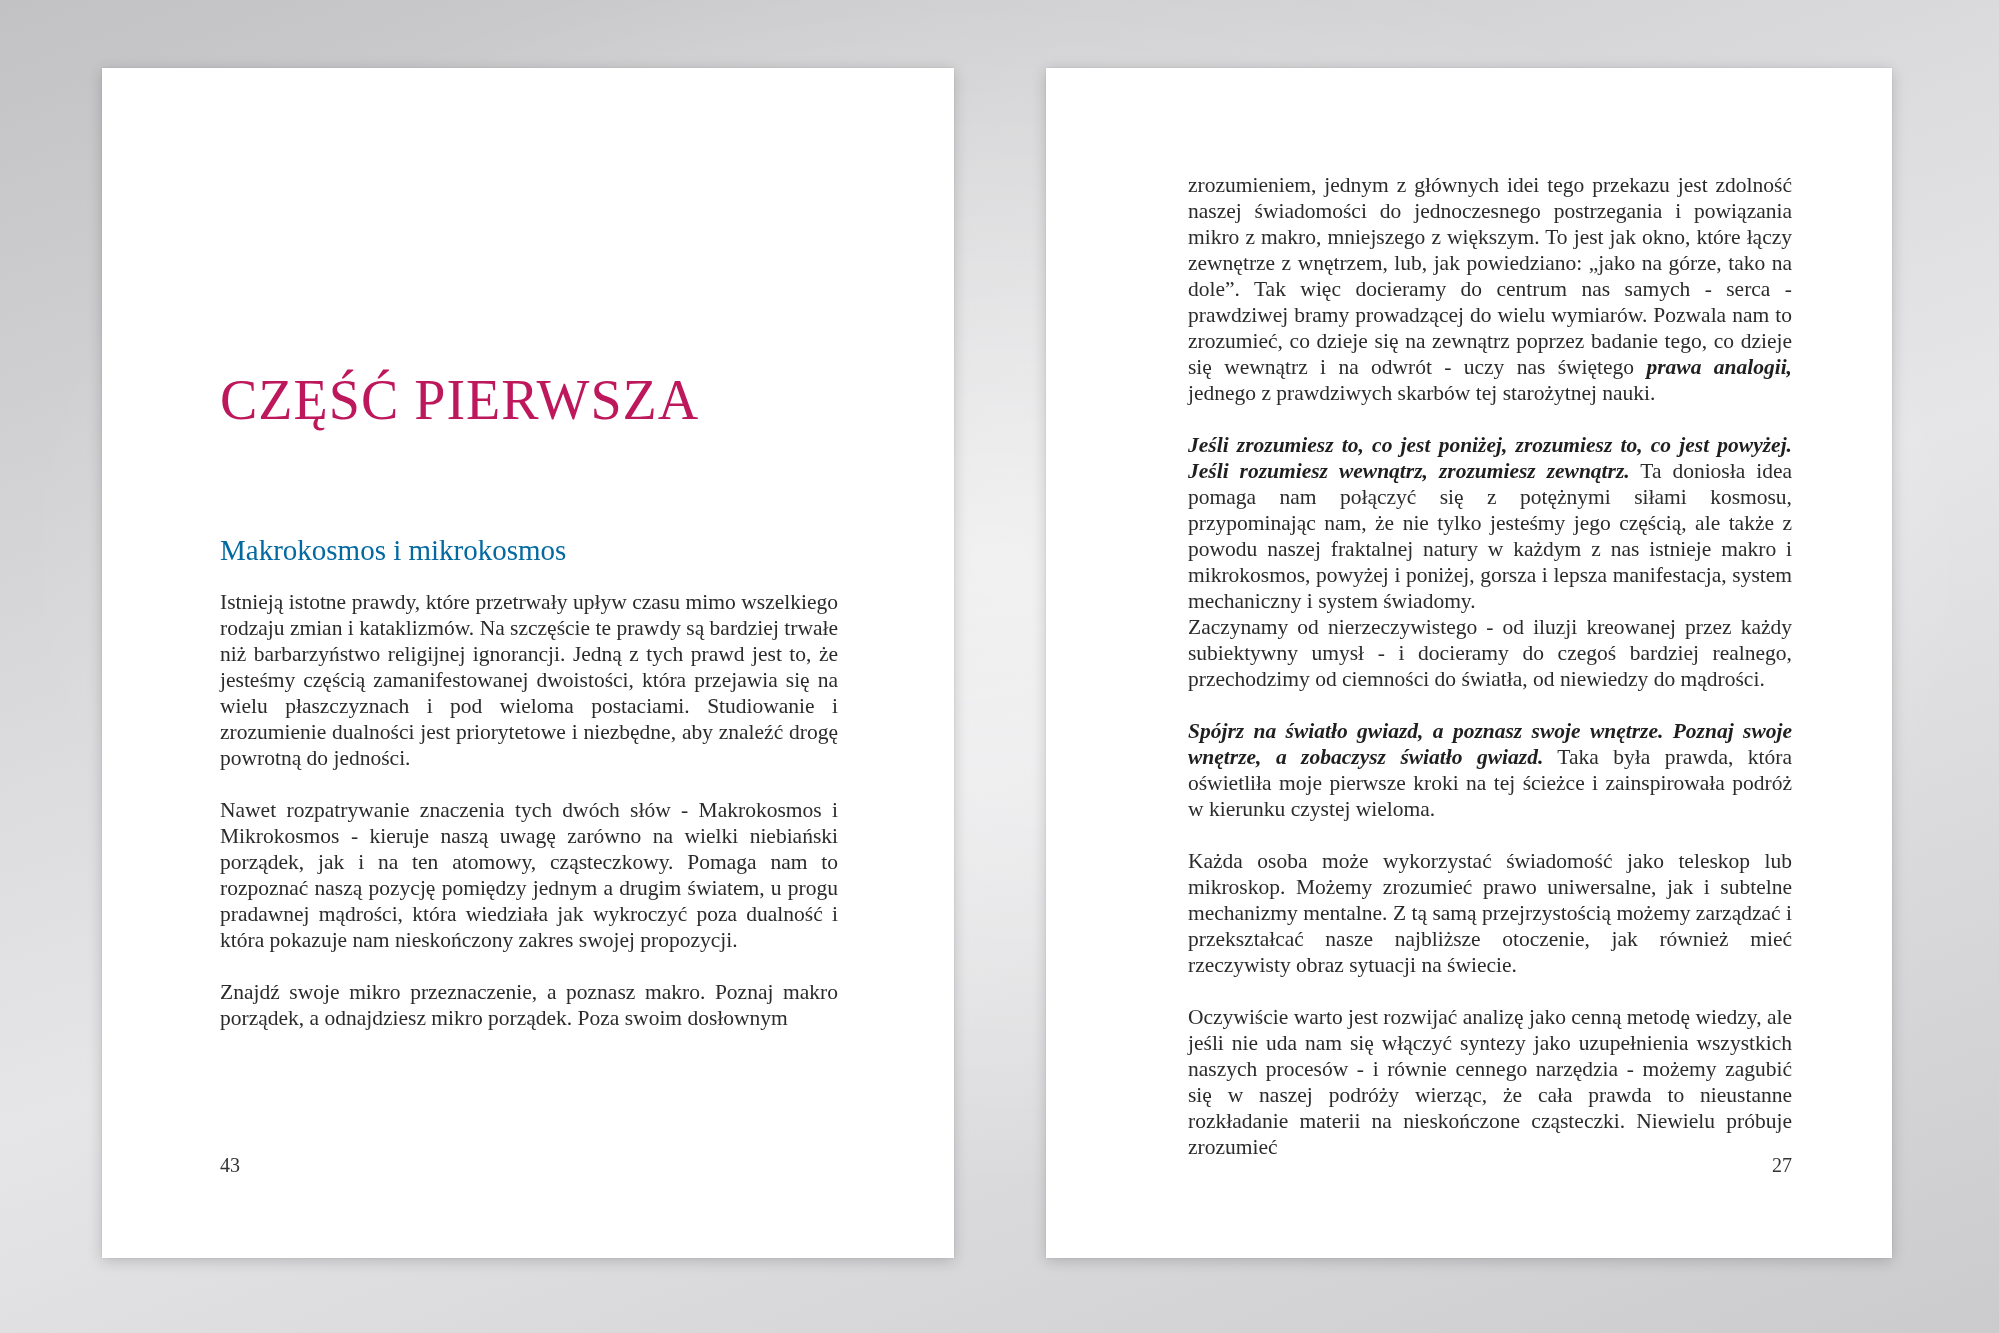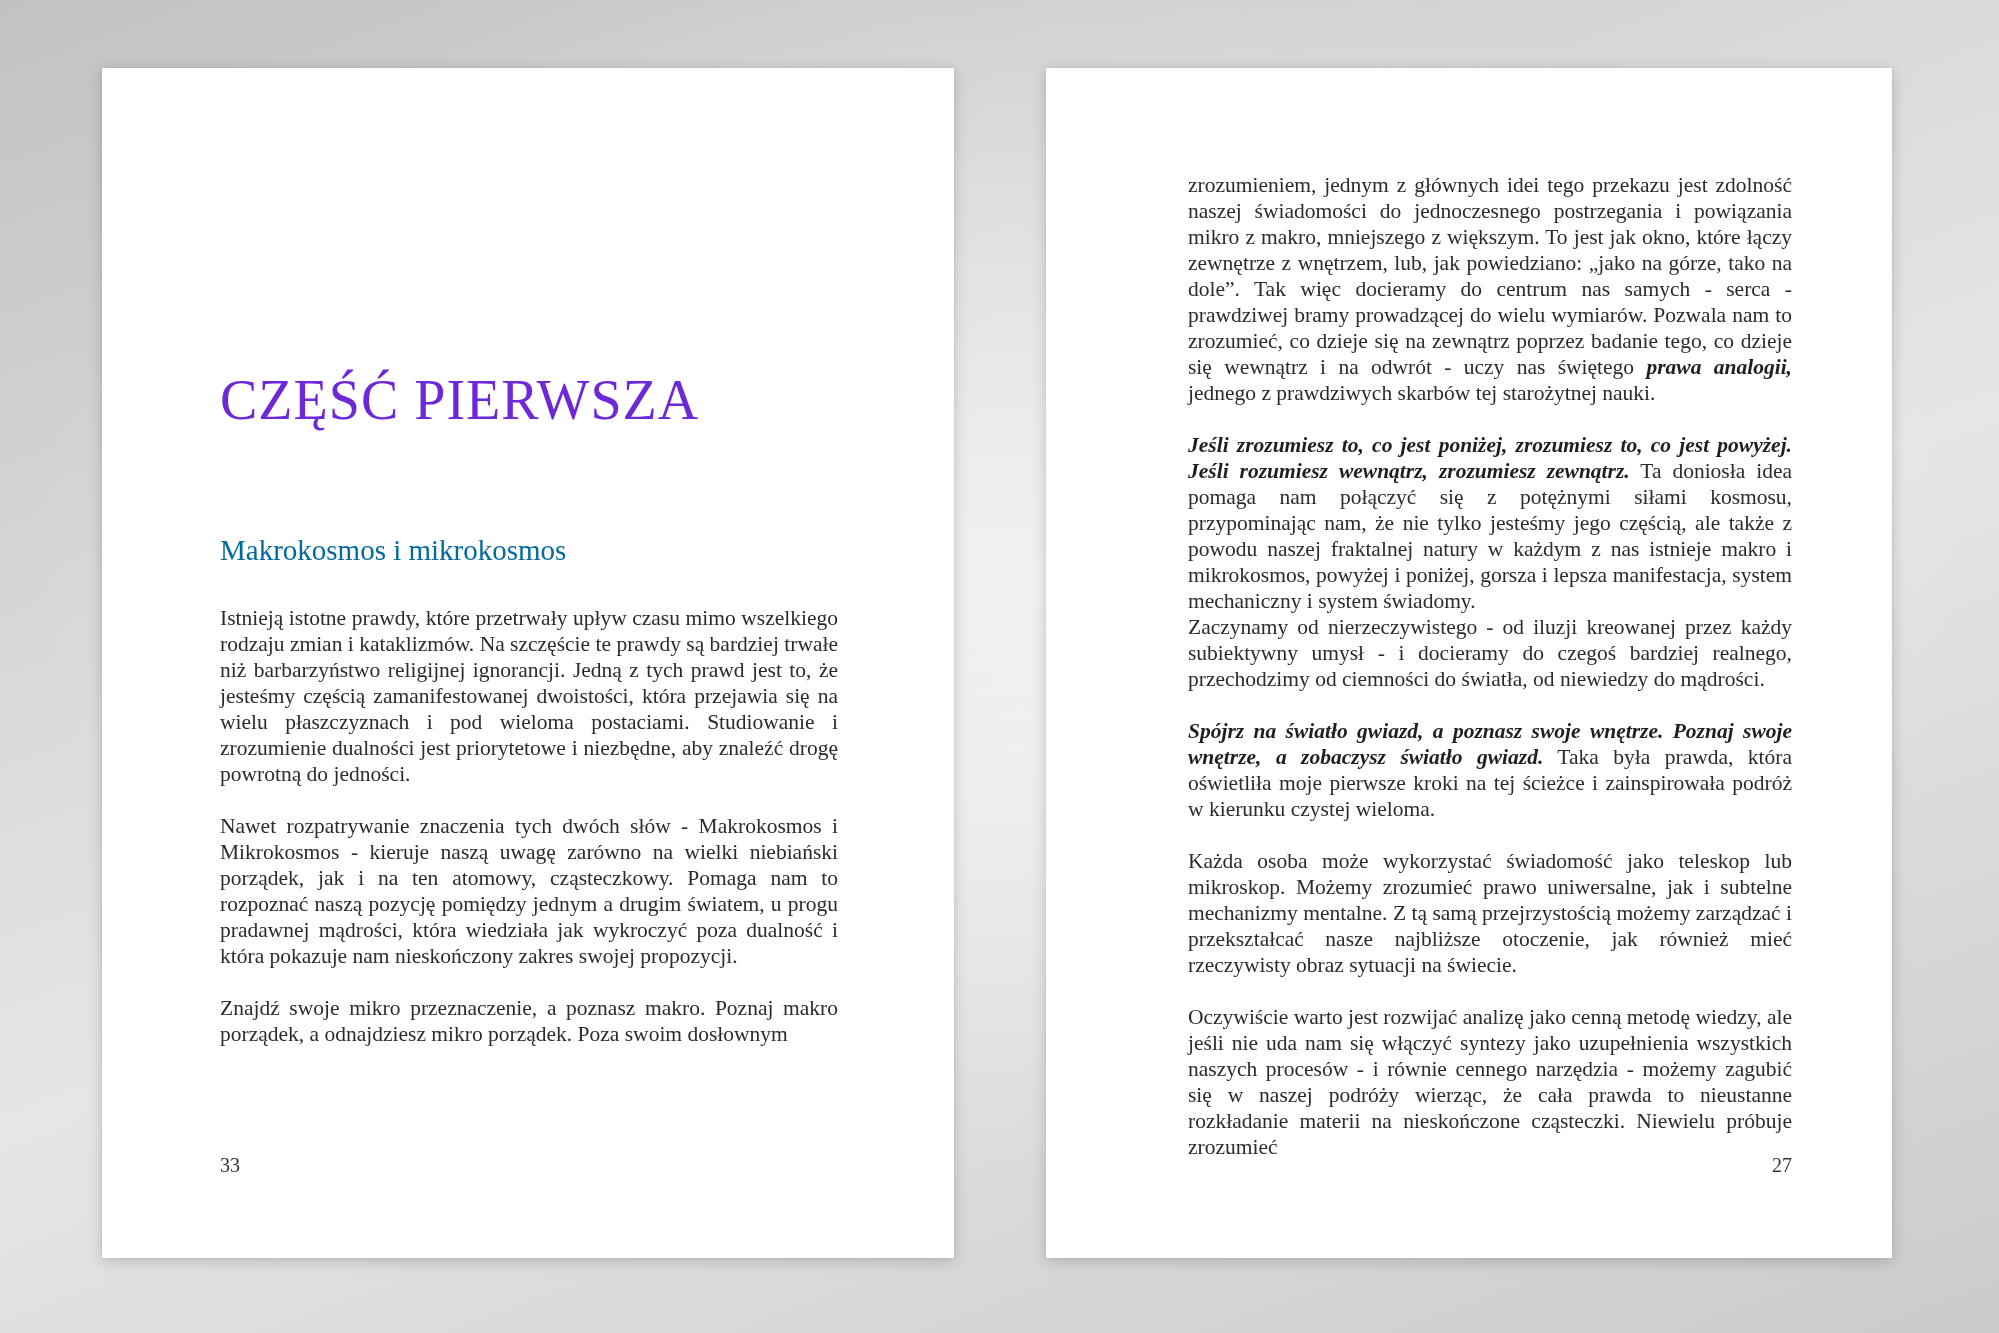--- a/index.html
+++ b/index.html
@@ -19,40 +19,40 @@
     box-shadow: 0 3px 14px rgba(0,0,0,0.18), 0 0 2px rgba(0,0,0,0.10);
   }
   .page-left  { left: 102px;  width: 852px; padding: 0 116px 0 118px; }
   .page-right { left: 1046px; width: 846px; padding: 104px 100px 0 142px; }
 
   .book-title {
     margin-top: 304px;
     font-size: 56px;
     line-height: 1.0;
     letter-spacing: 1px;
-    color: #6d28d9;
+    color: #be185d;
     font-weight: 400;
     white-space: nowrap;
   }
   .book-subtitle {
     margin-top: 68px;
     font-size: 38px;
     line-height: 1.0;
     color: #1e1e1e;
     font-weight: 400;
     white-space: nowrap;
   }
   .section-heading {
     margin-top: 108px;
     font-size: 29px;
     line-height: 1.0;
     color: #0369a1;
     font-weight: 400;
   }
-  .body-copy { margin-top: 40px; }
+  .body-copy { margin-top: 24px; }
   .body-copy p, .page-right p {
     font-size: 21.5px;
     line-height: 26px;
     color: #2b2b2b;
     text-align: justify;
   }
   .body-copy p + p, .page-right p + p { margin-top: 26px; }
   .b { font-weight: bold; color: #1f1f1f; font-style: italic; }
   .block { display: block; }
   .page-num {
@@ -70,21 +70,21 @@
 <div class="spread">
 
   <div class="page page-left">
     <h1 class="book-title">CZĘŚĆ PIERWSZA</h1>
     <h3 class="section-heading">Makrokosmos i mikrokosmos</h3>
     <div class="body-copy">
       <p>Istnieją istotne prawdy, które przetrwały upływ czasu mimo wszelkiego rodzaju zmian i kataklizmów. Na szczęście te prawdy są bardziej trwałe niż barbarzyństwo religijnej ignorancji. Jedną z tych prawd jest to, że jesteśmy częścią zamanifestowanej dwoistości, która przejawia się na wielu płaszczyznach i pod wieloma postaciami. Studiowanie i zrozumienie dualności jest priorytetowe i niezbędne, aby znaleźć drogę powrotną do jedności.</p>
       <p>Nawet rozpatrywanie znaczenia tych dwóch słów - Makrokosmos i Mikrokosmos - kieruje naszą uwagę zarówno na wielki niebiański porządek, jak i na ten atomowy, cząsteczkowy. Pomaga nam to rozpoznać naszą pozycję pomiędzy jednym a drugim światem, u progu pradawnej mądrości, która wiedziała jak wykroczyć poza dualność i która pokazuje nam nieskończony zakres swojej propozycji.</p>
       <p>Znajdź swoje mikro przeznaczenie, a poznasz makro. Poznaj makro porządek, a odnajdziesz mikro porządek. Poza swoim dosłownym</p>
     </div>
-    <div class="page-num page-num-left">33</div>
+    <div class="page-num page-num-left">43</div>
   </div>
 
   <div class="page page-right">
     <p>
       <span>zrozumieniem, jednym z głównych idei tego przekazu jest zdolność naszej świadomości do jednoczesnego postrzegania i powiązania mikro z makro, mniejszego z większym. To jest jak okno, które łączy zewnętrze z wnętrzem, lub, jak powiedziano: „jako na górze, tako na dole”. Tak więc docieramy do centrum nas samych - serca - prawdziwej bramy prowadzącej do wielu wymiarów. Pozwala nam to zrozumieć, co dzieje się na zewnątrz poprzez badanie tego, co dzieje się wewnątrz i na odwrót - uczy nas świętego </span><span class="b">prawa analogii,</span><span> jednego z prawdziwych skarbów tej starożytnej nauki.</span>
     </p>
     <p>
       <span class="b">Jeśli zrozumiesz to, co jest poniżej, zrozumiesz to, co jest powyżej. Jeśli rozumiesz wewnątrz, zrozumiesz zewnątrz.</span><span> Ta doniosła idea pomaga nam połączyć się z potężnymi siłami kosmosu, przypominając nam, że nie tylko jesteśmy jego częścią, ale także z powodu naszej fraktalnej natury w każdym z nas istnieje makro i mikrokosmos, powyżej i poniżej, gorsza i lepsza manifestacja, system mechaniczny i system świadomy.</span><span class="block">Zaczynamy od nierzeczywistego - od iluzji kreowanej przez każdy subiektywny umysł - i docieramy do czegoś bardziej realnego, przechodzimy od ciemności do światła, od niewiedzy do mądrości.</span>
     </p>
     <p>

